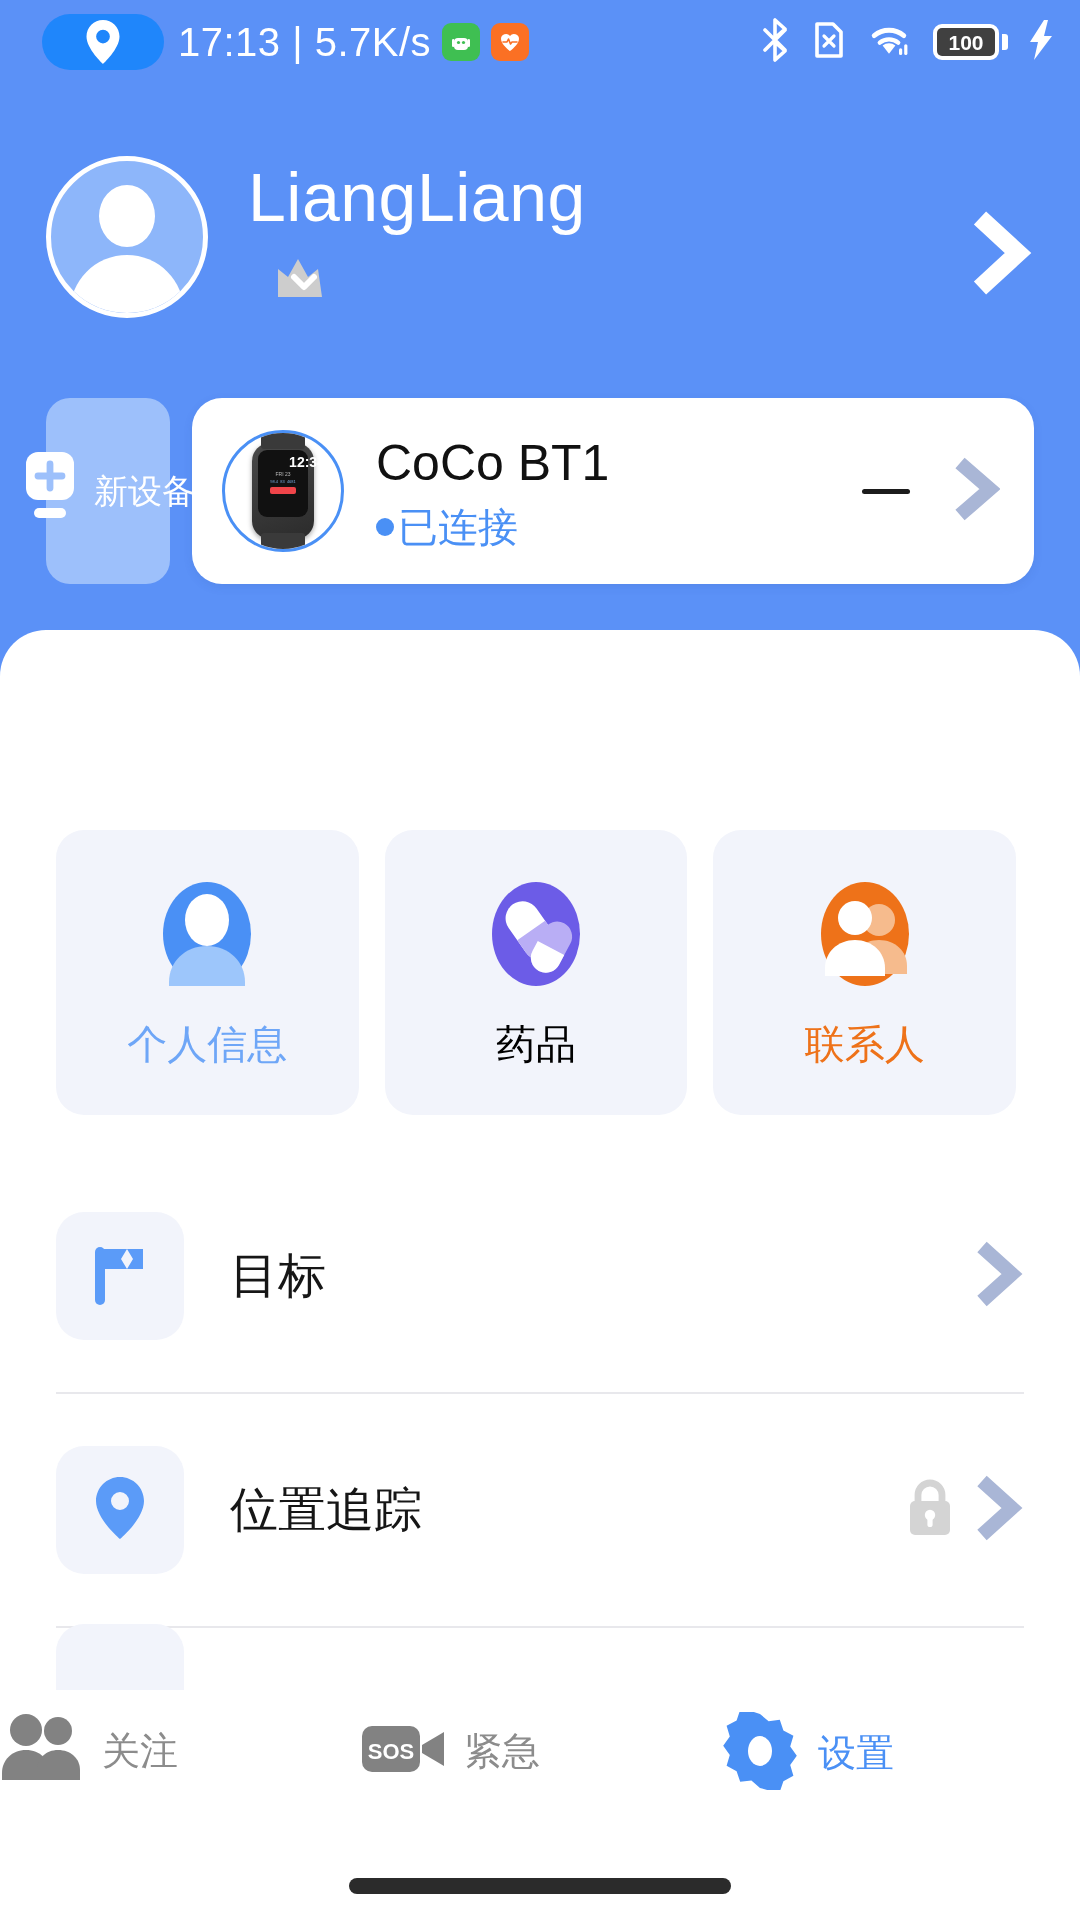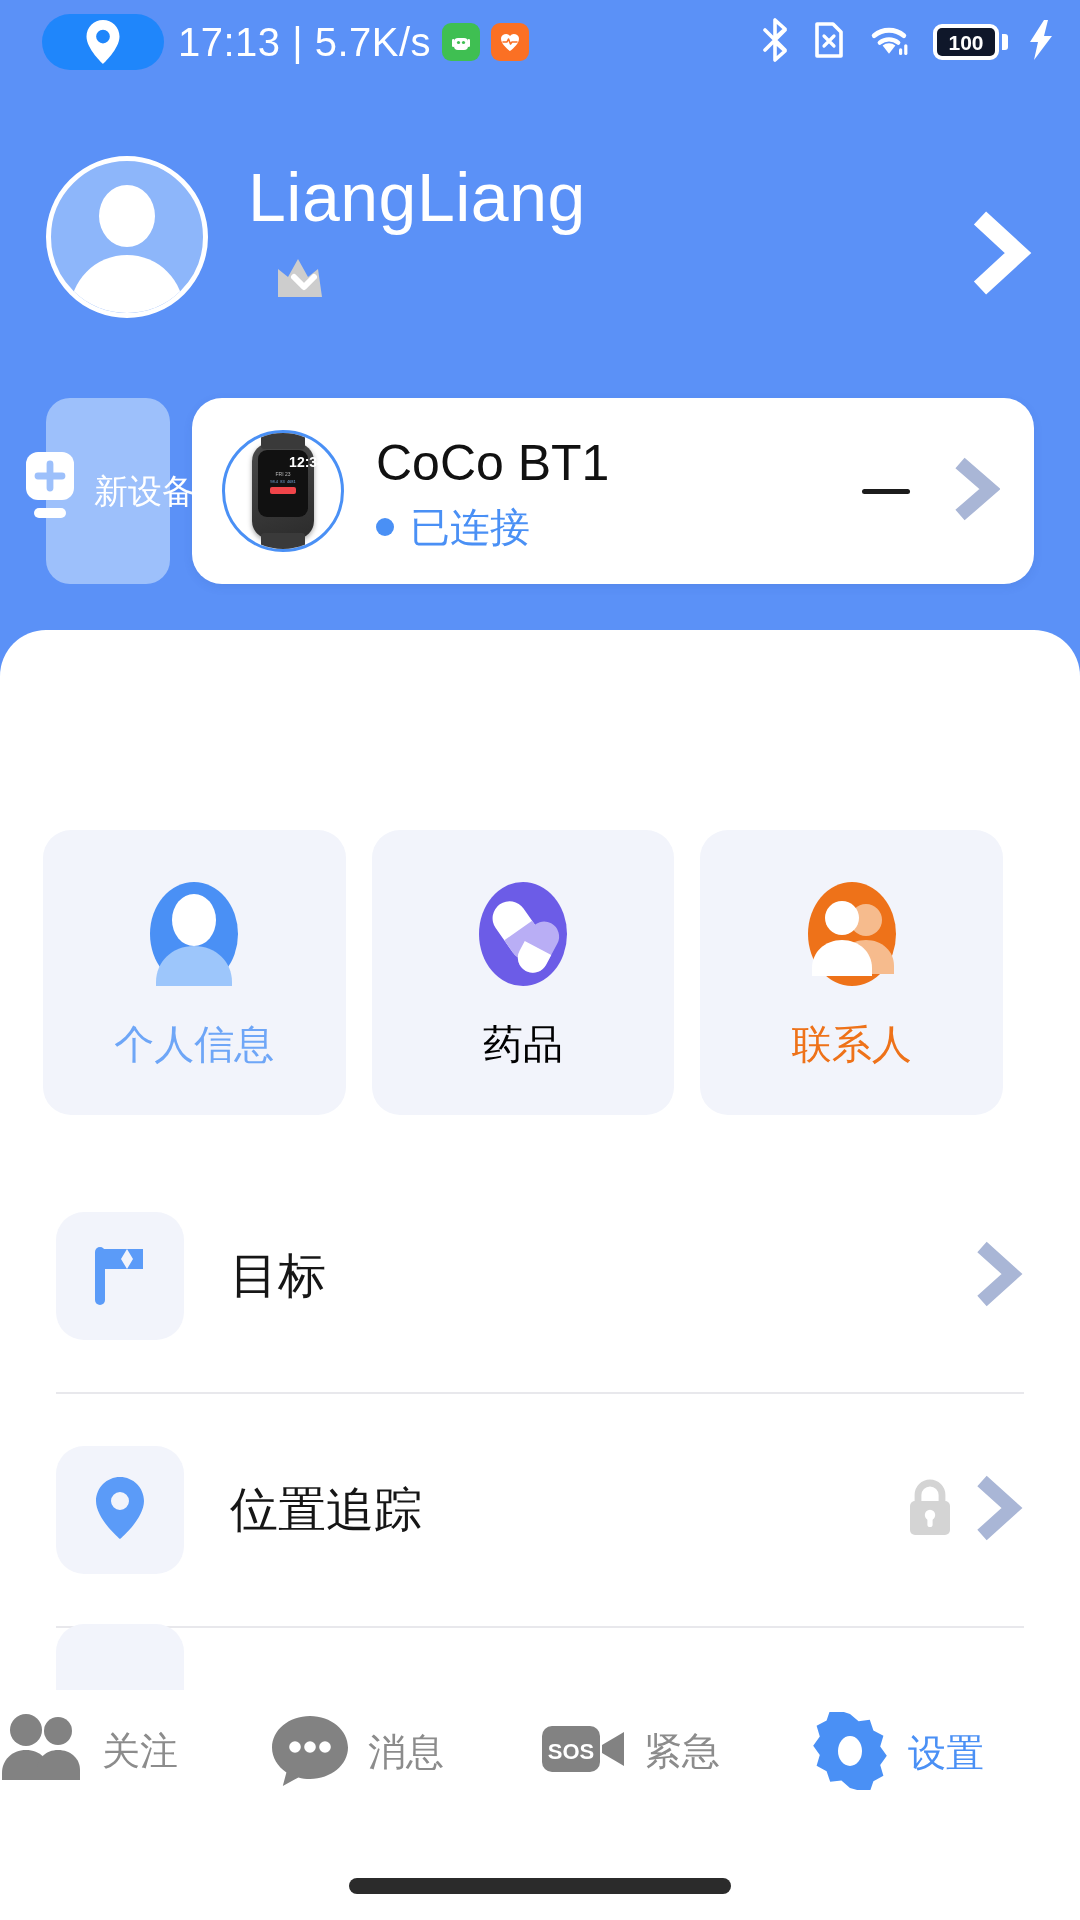--- a/index.html
+++ b/index.html
@@ -38,21 +38,21 @@
   }
   .batt {
     display:flex; align-items:center; gap:3px;
   }
   .batt-body {
     width:66px; height:36px; border:4px solid #ffffff; border-radius:9px;
     display:flex; align-items:center; justify-content:center;
     background:#ffffff;
   }
   .batt-fill {
-    width:100%; height:100%; background:#0f172a; border-radius:5px;
+    width:100%; height:100%; background:#404040; border-radius:5px;
     display:flex; align-items:center; justify-content:center;
     color:#ffffff; font-size:21px; font-weight:700; line-height:1;
   }
   .batt-cap { width:6px; height:16px; background:#ffffff; border-radius:0 3px 3px 0; }
 
   
   .profile {
     position:absolute; top:150px; left:0; width:1080px; height:200px;
     display:flex; align-items:flex-start; padding:0 46px;
   }
@@ -122,38 +122,38 @@
   .watch .band-b {
     position:absolute; left:9px; right:9px; bottom:-26px; height:32px;
     background:#3a3a3a; border-radius:3px 3px 12px 12px;
   }
   .devinfo { margin-left:32px; }
   .devname {
     color:#111111; font-size:50px; font-weight:400; line-height:1.1;
     white-space:nowrap;
   }
   .devstatus {
-    display:flex; align-items:center; gap:16px; margin-top:16px;text-align:center;
+    display:flex; align-items:center; gap:4px; margin-top:16px;text-align:center;
   }
   .dot { width:18px; height:18px; border-radius:50%; background:#4a90f5; flex:none; }
   .devstatus-txt { color:#4a90f5; font-size:40px; line-height:1; white-space:nowrap; }
   .devdash {
     margin-left:auto; width:48px; height:5px; background:#1c1c1c; border-radius:3px;
     margin-right:38px;
   }
 
   
   .sheet {
     position:absolute; top:630px; left:0; width:1080px; height:1290px;
     background:#ffffff; border-radius:46px 46px 0 0;
   }
 
   
   .tiles {
-    position:absolute; top:200px; left:43px; width:960px;
+    position:absolute; top:200px; left:56px; width:960px;
     display:flex; gap:26px;
   }
   .tile {
     flex:1; height:285px; background:#f2f4fb; border-radius:28px;
     display:flex; flex-direction:column; align-items:center; justify-content:center;
     gap:34px;
   }
   .tile-label { font-size:40px; line-height:1; white-space:nowrap; }
 
   
@@ -428,31 +428,20 @@
           <circle cx="13" cy="9" r="8" fill="#828282"></circle>
           <circle cx="29" cy="9.5" r="7" fill="#828282"></circle>
           <path d="M13 19c-7 0-12 5-12 11.5V34h24v-3.5C25 24 20 19 13 19z" fill="#828282"></path>
           <path d="M29 19c-6 0-10.5 4.3-10.5 10V34H40v-5c0-5.7-4.6-10-11-10z" fill="#828282"></path>
         </svg>
       </div>
       <div class="navlabel">关注</div>
     </div>
 
 
-    <div class="navitem">
-      <div>
-        <svg width="80" height="76" viewBox="0 0 40 38">
-          <path d="M20 2C9.5 2 1 9 1 17.8c0 5 2.8 9.5 7.2 12.4L6.4 37l7.8-4.3c1.8.5 3.8.8 5.8.8 10.5 0 19-7 19-15.7S30.5 2 20 2z" fill="#828282"></path>
-          <circle cx="12.5" cy="17.5" r="2.9" fill="#fff"></circle>
-          <circle cx="20" cy="17.5" r="2.9" fill="#fff"></circle>
-          <circle cx="27.5" cy="17.5" r="2.9" fill="#fff"></circle>
-        </svg>
-      </div>
-      <div class="navlabel">消息</div>
-    </div>
 
     <div class="navitem">
       <div>
         <svg width="86" height="74" viewBox="0 0 43 37">
           <rect x="1" y="7" width="29" height="23" rx="5" fill="#828282"></rect>
           <path d="M42 10v17l-11-6.5v-4L42 10z" fill="#828282"></path>
           <text x="15.5" y="23.5" font-family="Liberation Sans, sans-serif" font-size="11" font-weight="700" fill="#fff" text-anchor="middle">SOS</text>
         </svg>
       </div>
       <div class="navlabel">紧急</div>

